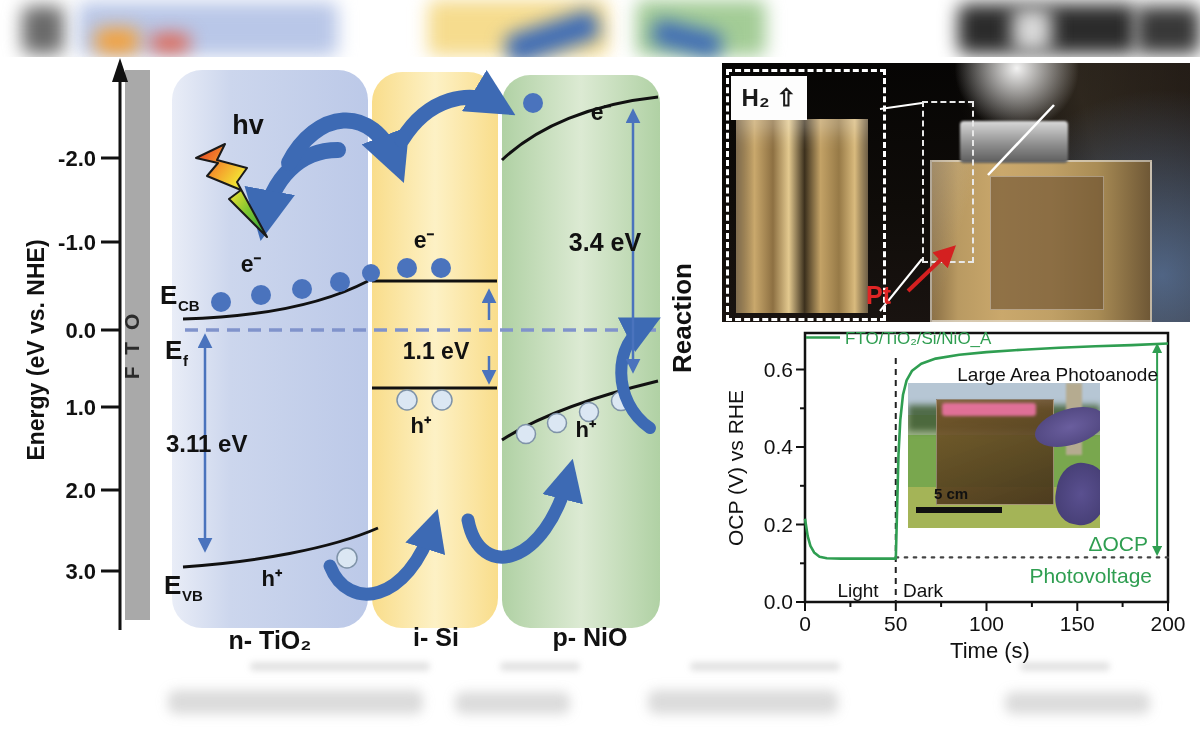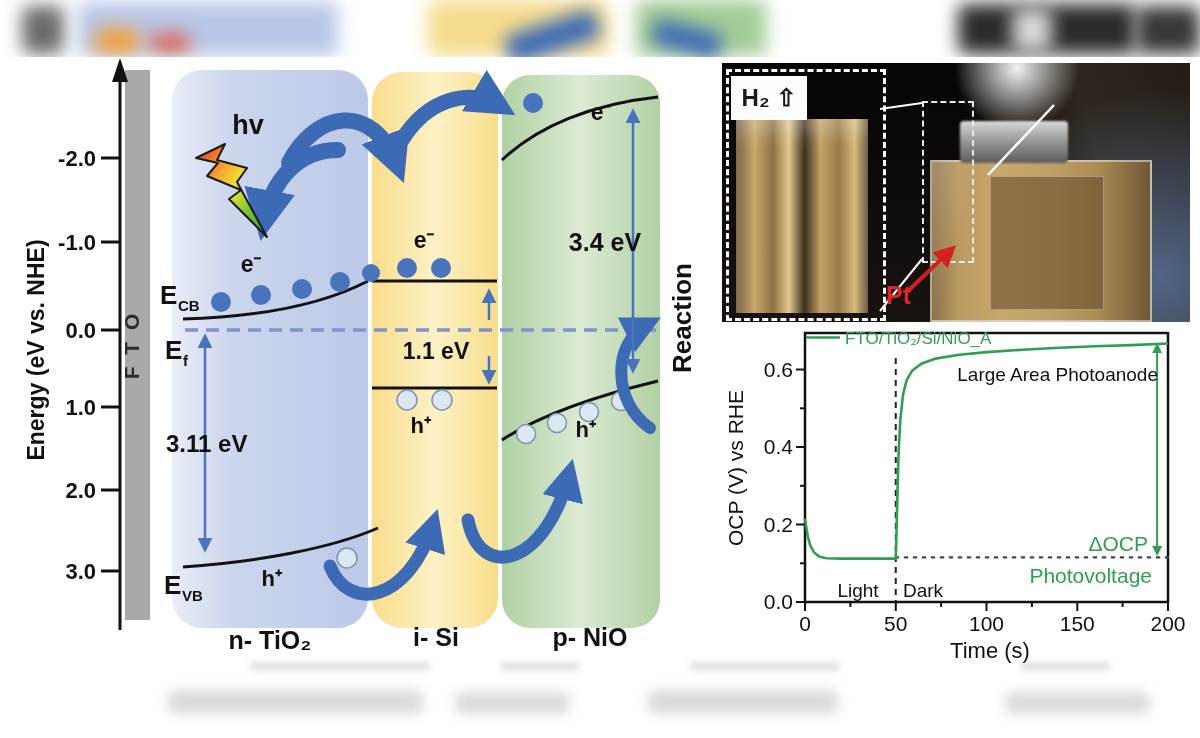--- a/index.html
+++ b/index.html
@@ -98,23 +98,33 @@
         </marker>
       </defs>
       <line x1="158" y1="46" x2="200" y2="40" stroke="#ffffff" stroke-width="2"></line>
       <line x1="158" y1="248" x2="200" y2="196" stroke="#ffffff" stroke-width="2"></line>
       <line x1="332" y1="42" x2="266" y2="112" stroke="#ffffff" stroke-width="2.5"></line>
       <line x1="186" y1="228" x2="230" y2="186" stroke="#d42020" stroke-width="4" marker-end="url(#mRed)"></line>
     </svg>
     <div class="h2-box">
       <span>H₂ ⇧</span>
     </div>
-    <div class="pt-label" style="left:164px;top:218px;">Pt</div>
+    <div class="pt-label" style="left:144px;top:218px;">Pt</div>
   </div>
 
+  <div class="inset">
+    <div class="trees"></div>
+    <div class="pole"></div>
+    <div class="sample"></div>
+    <div class="pink-text"></div>
+    <div class="finger1"></div>
+    <div class="finger2"></div>
+    <div class="scale-text">5 cm</div>
+    <div class="scale-bar"></div>
+  </div>
 
   <svg class="abs" style="left:0;top:0;" width="1200" height="738" viewBox="0 0 1200 738">
     <defs>
       <linearGradient id="gradBlue" x1="0" y1="0" x2="1" y2="0">
         <stop offset="0" stop-color="#e9edf7"></stop>
           <stop offset="0.3" stop-color="#ccd6ed"></stop>
           <stop offset="1" stop-color="#bcc9e8"></stop>
       </linearGradient>
       <linearGradient id="gradYellow" x1="0" y1="0" x2="1" y2="0">
         <stop offset="0" stop-color="#f9dd8b"></stop>

